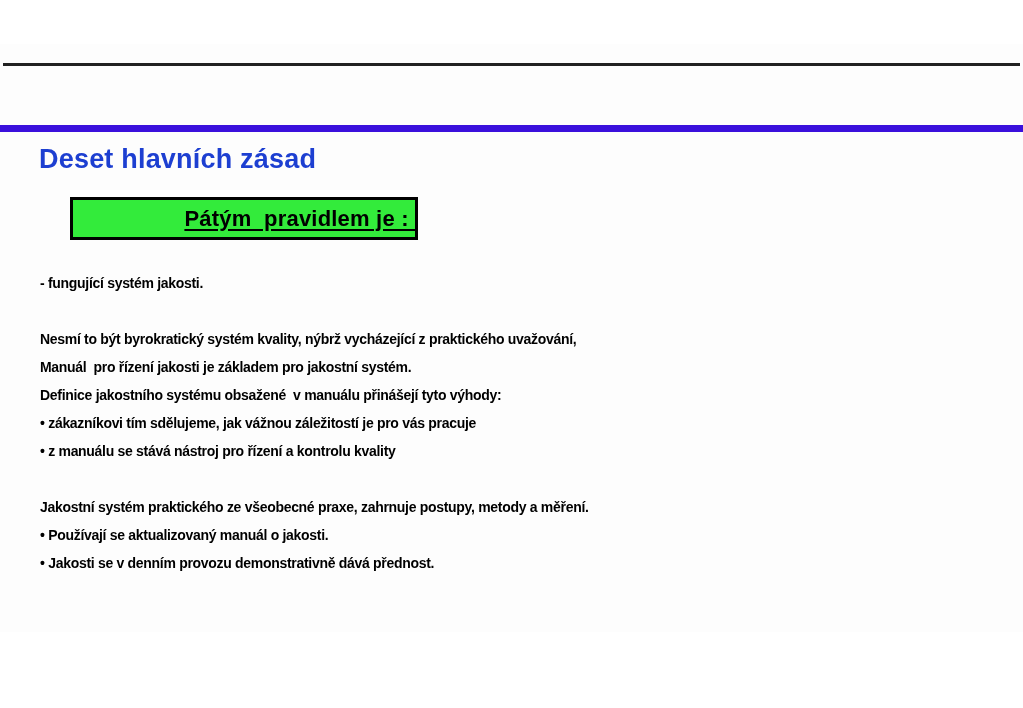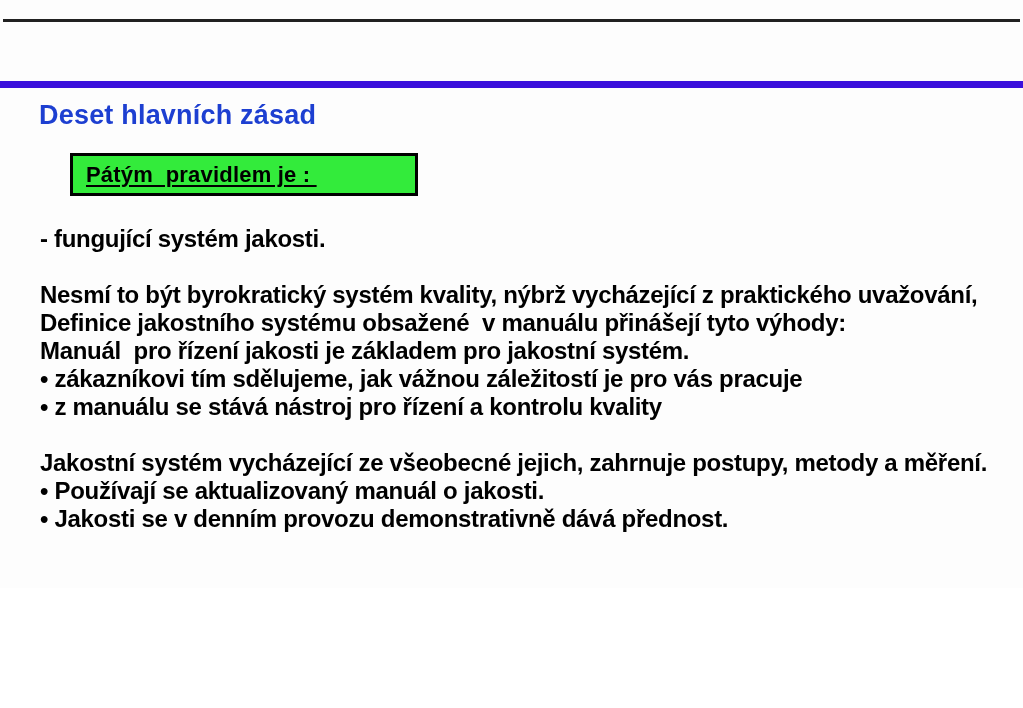--- a/index.html
+++ b/index.html
@@ -8,20 +8,21 @@
     background: #ffffff;
   }
   .slide {
     position: relative;
     width: 1023px;
     height: 588px;
     background: #fdfdfd;
     font-family: "Liberation Sans", sans-serif;
     color: #000000;
     overflow: hidden;
+    margin-top: 44px;
   }
   .rule {
     position: absolute;
     left: 3px;
     width: 1017px;
     height: 3px;
     background: #212121;
   }
   .rule-top { top: 19px; }
   .rule-bottom { top: 680px; }
@@ -48,35 +49,36 @@
     left: 70px;
     top: 153px;
     width: 348px;
     height: 43px;
     background: #33EB3B;
     border: 3px solid #000000;
     box-sizing: border-box;
     display: flex;
     align-items: center;
     padding-left: 13px;
+    justify-content: flex-end;
   }
   .green-box-label {
     font-size: 22px;
     font-weight: bold;
     text-decoration: underline;
     text-underline-offset: 3px;
     white-space: pre;
     letter-spacing: 0.2px;
   }
   .body-text {
     position: absolute;
     left: 40px;
     top: 225px;
     width: 975px;
-    font-size: 24px;
+    font-size: 14px;
     font-weight: bold;
     line-height: 28px;
     letter-spacing: -0.3px;
   }
   .body-line {
     white-space: pre;
     min-height: 28px;
   }
 </style>
 </head>
@@ -91,25 +93,25 @@
   <div class="title">Deset hlavních zásad</div>
 
   <div class="green-box">
     <span class="green-box-label">Pátým  pravidlem je : </span>
   </div>
 
   <div class="body-text">
     <div class="body-line">- fungující systém jakosti.</div>
     <div class="body-line"></div>
     <div class="body-line">Nesmí to být byrokratický systém kvality, nýbrž vycházející z praktického uvažování,</div>
+    <div class="body-line">Manuál  pro řízení jakosti je základem pro jakostní systém.</div>
     <div class="body-line">Definice jakostního systému obsažené  v manuálu přinášejí tyto výhody:</div>
-    <div class="body-line">Manuál  pro řízení jakosti je základem pro jakostní systém.</div>
     <div class="body-line">• zákazníkovi tím sdělujeme, jak vážnou záležitostí je pro vás pracuje</div>
     <div class="body-line">• z manuálu se stává nástroj pro řízení a kontrolu kvality</div>
     <div class="body-line"></div>
-    <div class="body-line">Jakostní systém vycházející ze všeobecné jejich, zahrnuje postupy, metody a měření.</div>
+    <div class="body-line">Jakostní systém praktického ze všeobecné praxe, zahrnuje postupy, metody a měření.</div>
     <div class="body-line">• Používají se aktualizovaný manuál o jakosti.</div>
     <div class="body-line">• Jakosti se v denním provozu demonstrativně dává přednost.</div>
   </div>
 
   <div class="rule rule-bottom"></div>
 
 </div>
 
 </body></html>

